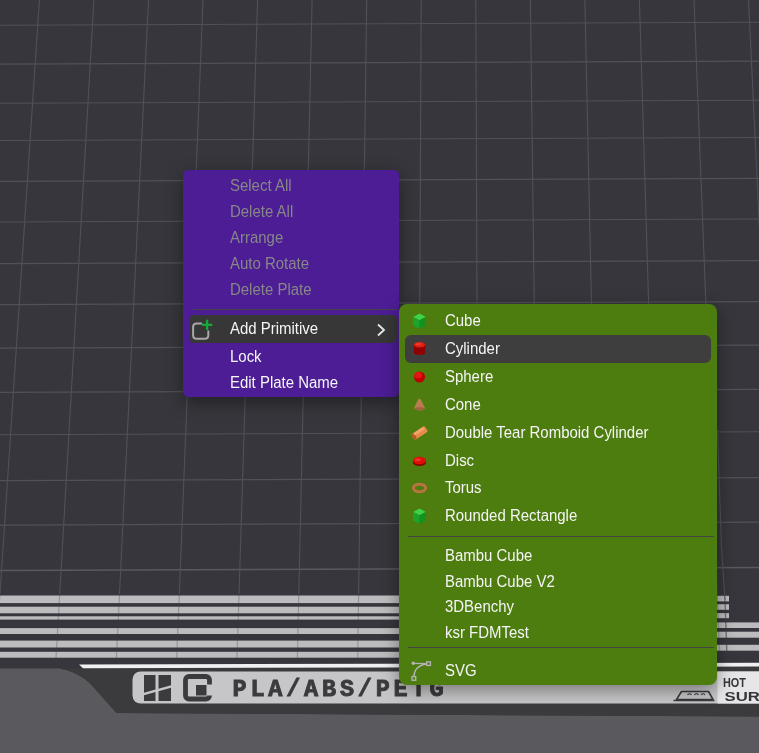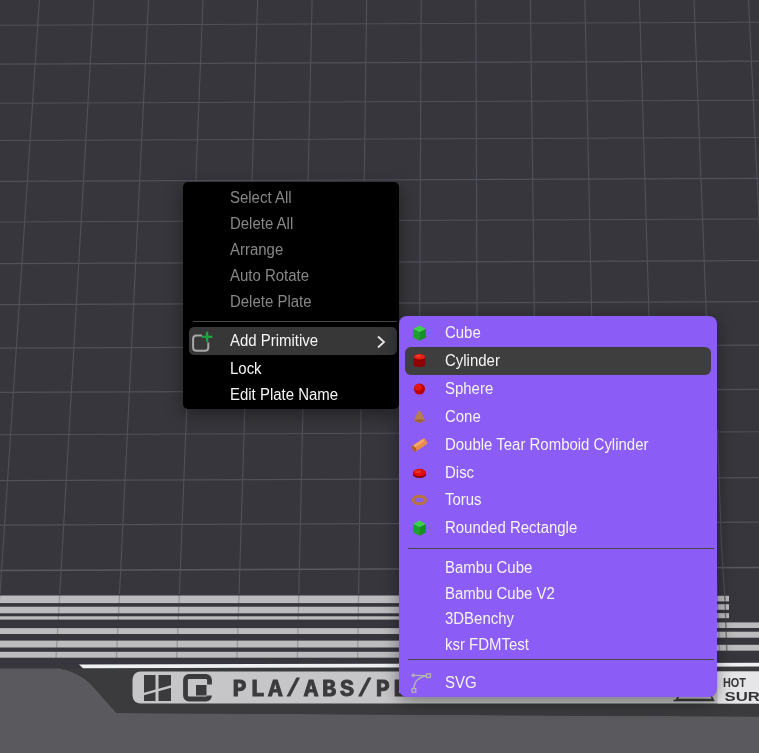--- a/index.html
+++ b/index.html
@@ -78,41 +78,41 @@
 <rect x="205.5" y="684.5" width="7" height="11" fill="#c6c6c8"></rect>
 <rect x="196" y="685" width="10.5" height="10.5" fill="#3b3b3d"></rect>
 <text x="232.5" y="695.5" font-family="Liberation Mono, monospace" font-weight="bold" font-size="23.5" letter-spacing="3.8" fill="#3b3b3d" stroke="#3b3b3d" stroke-width="0.9">PLA/ABS/PETG</text>
 <rect x="717.5" y="671.5" width="42" height="32" fill="#e6e6e8"></rect>
 <text x="723" y="687" font-family="Liberation Sans, sans-serif" font-weight="bold" font-size="13.5" fill="#35353a" textLength="23" lengthAdjust="spacingAndGlyphs">HOT</text>
 <text x="724.5" y="701.3" font-family="Liberation Sans, sans-serif" font-weight="bold" font-size="13.5" fill="#35353a" textLength="80" lengthAdjust="spacingAndGlyphs">SURFACE</text>
 <path d="M676.5,699.5 L681.5,691.5 L708.5,691.5 L713,699.5 Z" fill="none" stroke="#3b3b3d" stroke-width="1.6" stroke-linejoin="round"></path>
 <line x1="673.5" y1="700.6" x2="714.5" y2="700.6" stroke="#3b3b3d" stroke-width="1.5"></line>
 <path d="M687.5,695 Q689.5,692.5 691.5,695 M694.5,695 Q696.5,692.5 698.5,695 M701,695 Q703,692.5 705,695" fill="none" stroke="#3b3b3d" stroke-width="1.1"></path>
 </svg>
-<div style="position:absolute;left:183px;top:182px;width:215.5px;height:227px;background:#000000;border-radius:5px;box-shadow:0 5px 18px rgba(0,0,0,0.4);font-size:16px;">
+<div style="position:absolute;left:183px;top:170px;width:215.5px;height:227px;background:#4c1d95;border-radius:5px;box-shadow:0 5px 18px rgba(0,0,0,0.4);font-size:16px;">
       <div style="position:absolute;left:47px;top:3px;height:26px;line-height:26px;color:#878787;transform:scaleX(0.935);transform-origin:0 50%;white-space:nowrap;">Select All</div>
       <div style="position:absolute;left:47px;top:29px;height:26px;line-height:26px;color:#878787;transform:scaleX(0.935);transform-origin:0 50%;white-space:nowrap;">Delete All</div>
       <div style="position:absolute;left:47px;top:55px;height:26px;line-height:26px;color:#878787;transform:scaleX(0.935);transform-origin:0 50%;white-space:nowrap;">Arrange</div>
       <div style="position:absolute;left:47px;top:81px;height:26px;line-height:26px;color:#878787;transform:scaleX(0.935);transform-origin:0 50%;white-space:nowrap;">Auto Rotate</div>
       <div style="position:absolute;left:47px;top:107px;height:26px;line-height:26px;color:#878787;transform:scaleX(0.935);transform-origin:0 50%;white-space:nowrap;">Delete Plate</div>
       <div style="position:absolute;left:10px;right:2px;top:139px;height:1px;background:#454545"></div>
       <div style="position:absolute;left:6px;top:144.7px;width:207.5px;height:28.6px;background:#373737;border-radius:5px;"></div>
       <svg width="32" height="32" viewBox="0 0 32 32" style="position:absolute;left:6px;top:148px;">
 <path d="M12.9,5.6 L7.6,5.6 Q4.1,5.6 4.1,9.1 L4.1,17.2 Q4.1,20.7 7.6,20.7 L15.8,20.7 Q19.3,20.7 19.3,17.2 L19.3,12.4" fill="none" stroke="#a8a8a8" stroke-width="2"></path>
 <line x1="18.1" y1="1.7" x2="18.1" y2="11.9" stroke="#17a83b" stroke-width="2.3"></line>
 <line x1="12.9" y1="6.8" x2="23.3" y2="6.8" stroke="#17a83b" stroke-width="2.3"></line>
 </svg>
       <div style="position:absolute;left:47px;top:146px;height:26px;line-height:26px;color:#f5f5f5;transform:scaleX(0.935);transform-origin:0 50%;white-space:nowrap;">Add Primitive</div>
       <svg width="10" height="14" viewBox="0 0 10 14" style="position:absolute;left:193px;top:152.5px;">
         <path d="M2,1.5 L8,7 L2,12.5" fill="none" stroke="#e8e8e8" stroke-width="1.8"></path>
       </svg>
       <div style="position:absolute;left:47px;top:173.5px;height:26px;line-height:26px;color:#f5f5f5;transform:scaleX(0.935);transform-origin:0 50%;white-space:nowrap;">Lock</div>
       <div style="position:absolute;left:47px;top:199.5px;height:26px;line-height:26px;color:#f5f5f5;transform:scaleX(0.935);transform-origin:0 50%;white-space:nowrap;">Edit Plate Name</div>
     </div>
-<div style="position:absolute;left:398.5px;top:316px;width:318.5px;height:381px;background:#8b5cf6;border-radius:8px;box-shadow:0 5px 18px rgba(0,0,0,0.4);font-size:16px;">
+<div style="position:absolute;left:398.5px;top:304px;width:318.5px;height:381px;background:#4d7c0f;border-radius:8px;box-shadow:0 5px 18px rgba(0,0,0,0.4);font-size:16px;">
       <div style="position:absolute;left:6px;top:30.5px;width:306px;height:28px;background:#3e3e3e;border-radius:6px;"></div>
       <div style="position:absolute;left:12px;top:3.25px;width:17px;height:27.5px;">
         <svg width="17" height="17" viewBox="0 0 16 16" style="position:absolute;left:0;top:50%;transform:translateY(-50%)">
           <polygon points="8,1 14,4.2 8,7.4 2,4.2" fill="#3ed24a"></polygon>
           <polygon points="2,4.2 8,7.4 8,15.4 2,12.2" fill="#1da32c"></polygon>
           <polygon points="14,4.2 8,7.4 8,15.4 14,12.2" fill="#149121"></polygon>
         </svg>
       </div>
       <div style="position:absolute;left:46.5px;top:3.25px;height:27.5px;line-height:27.5px;color:#f5f5f5;transform:scaleX(0.935);transform-origin:0 50%;white-space:nowrap;">Cube</div>
       <div style="position:absolute;left:12px;top:30.75px;width:17px;height:27.5px;">

